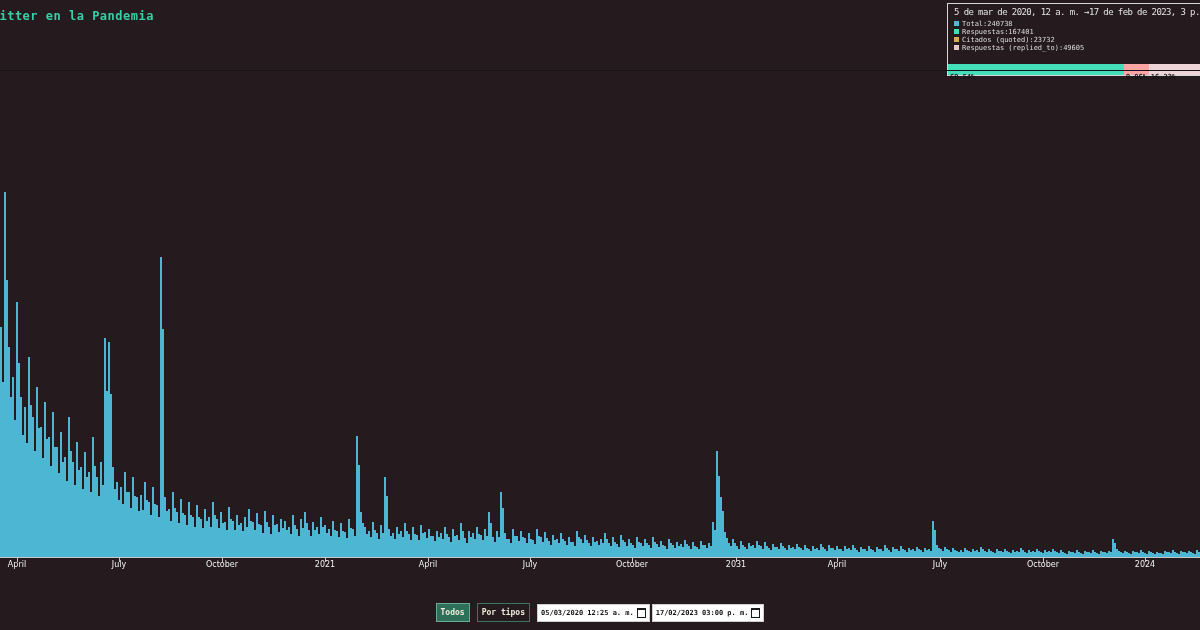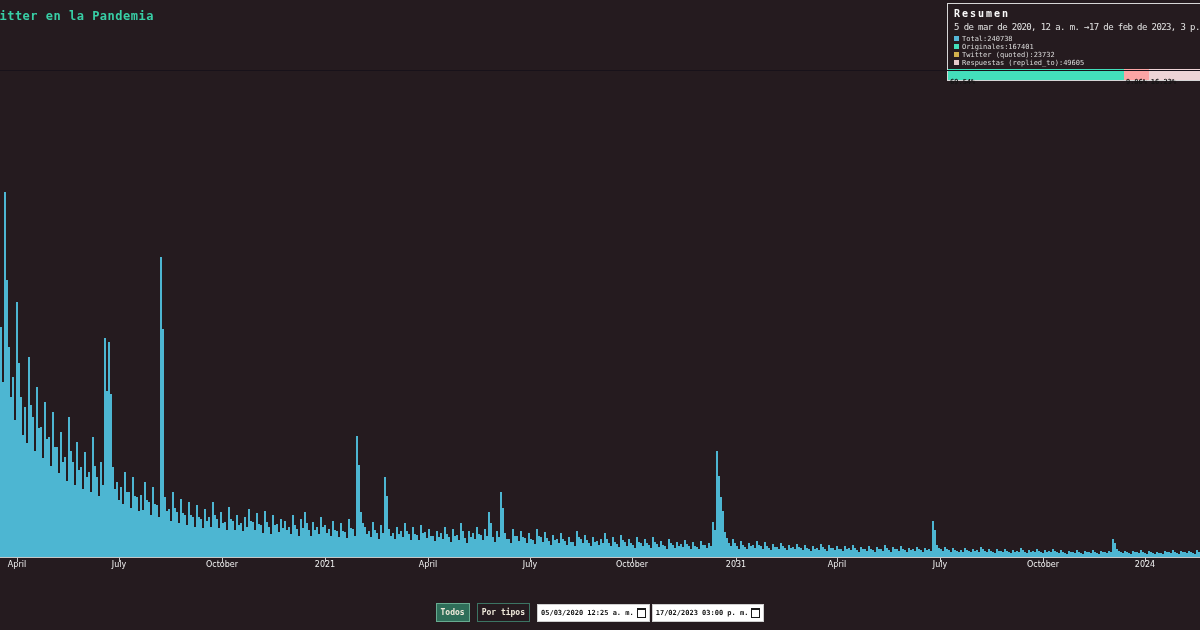--- a/index.html
+++ b/index.html
@@ -26,21 +26,21 @@
   }
   .summary-dates{
     font:9px "DejaVu Sans Mono", monospace;color:#e3e3e3;
     padding:3px 0 2px 6px;white-space:nowrap;transform-origin:left top;
     letter-spacing:-.6px;
   }
   .legend-rows{padding:0 0 2px 6px;}
   .legend-row{display:flex;align-items:center;height:7px;margin:1px 0;}
   .legend-swatch{width:5px;height:5px;margin-right:3px;flex:0 0 auto;}
   .legend-label{font:7px "DejaVu Sans Mono", monospace;color:#dcdcdc;white-space:nowrap;}
-  .dist-bar{display:flex;width:100%;height:11px;margin-top:0;}
+  .dist-bar{display:flex;width:100%;height:11px;margin-top:10px;}
   .dist-seg{height:100%;overflow:visible;white-space:nowrap;}
   .dist-seg span{
     font:bold 7px "DejaVu Sans Mono", monospace;color:#151515;
     padding-left:2px;line-height:11px;
   }
   
   .chart{
     position:absolute;top:70px;left:0;width:1200px;height:501px;
     border-top:1px solid #18121a;
   }
@@ -80,34 +80,33 @@
     display:inline-block;width:7px;height:7px;margin-left:3px;
     border:1px solid #1a1a1a;border-top:2px solid #1a1a1a;background:#fff;
   }
 </style>
 </head>
 <body>
 
 <div class="page-title">Twitter en la Pandemia</div>
 
 <div class="summary">
-  <div class="summary-title">Resumen</div>
   <div class="summary-dates">5 de mar de 2020, 12 a. m. →17 de feb de 2023, 3 p. m.</div>
   <div class="legend-rows">
       <div class="legend-row">
         <span class="legend-swatch" style="background: rgb(85, 183, 216);"></span>
         <span class="legend-label">Total:240738</span>
       </div>
       <div class="legend-row">
         <span class="legend-swatch" style="background: rgb(67, 223, 187);"></span>
-        <span class="legend-label">Originales:167401</span>
+        <span class="legend-label">Respuestas:167401</span>
       </div>
       <div class="legend-row">
         <span class="legend-swatch" style="background: rgb(210, 177, 77);"></span>
-        <span class="legend-label">Twitter (quoted):23732</span>
+        <span class="legend-label">Citados (quoted):23732</span>
       </div>
       <div class="legend-row">
         <span class="legend-swatch" style="background: rgb(231, 201, 202);"></span>
         <span class="legend-label">Respuestas (replied_to):49605</span>
       </div>
     </div>
   <div class="dist-bar">
       <div class="dist-seg" style="width: 69.54%; background: rgb(67, 223, 187);"><span>69.54%</span></div>
       <div class="dist-seg" style="width: 9.86%; background: #fca5a5;"><span>9.86%</span></div>
       <div class="dist-seg" style="width: 20.61%; background: rgb(238, 212, 214);"><span>16.23%</span></div>

